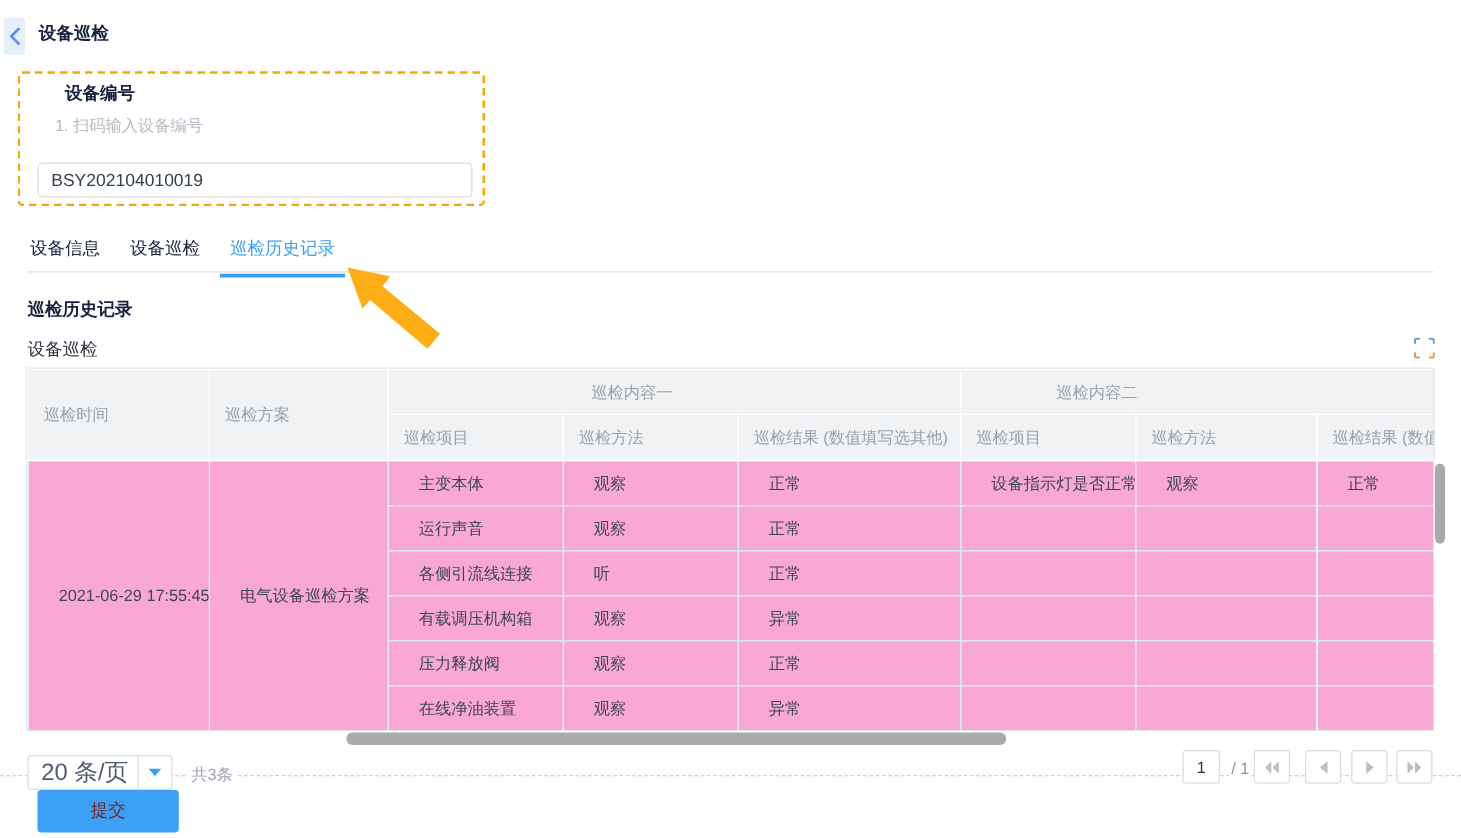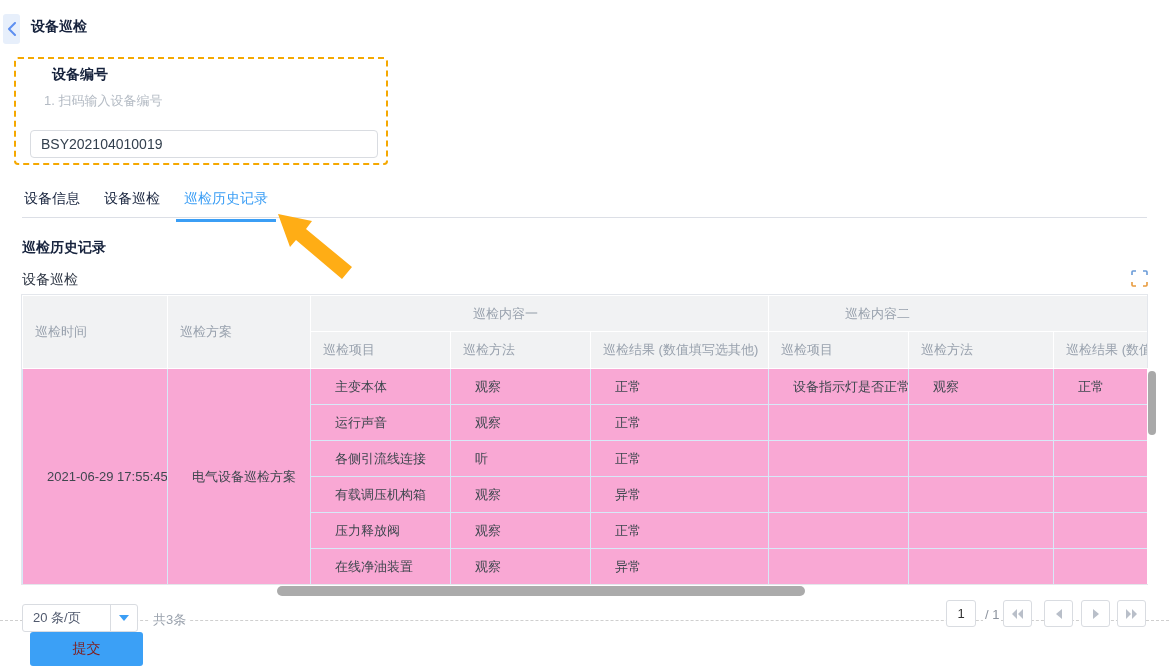--- a/index.html
+++ b/index.html
@@ -49,21 +49,21 @@
 
   
   .v-scroll-track { position:absolute; left:1125px; top:73px; width:10px; height:216px; background:#fff; }
   .v-scroll-thumb { position:absolute; left:1px; top:3px; width:8px; height:64px; background:#a9a9a9; border-radius:4px; cursor:pointer; }
   .h-scroll-track { position:absolute; left:0; top:290px; width:1125px; height:12px; background:#fff; }
   .h-scroll-thumb { position:absolute; left:255px; top:1px; width:528px; height:10px; background:#ababab; border-radius:5px; cursor:pointer; }
 
   
   .dashed-line { position:absolute; left:0; top:620px; width:1169px; border-top:1px dashed #cfcfcf; z-index:1; }
   .page-size-select { position:absolute; left:22px; top:604px; width:116px; height:28px; border:1px solid #d9dce1; border-radius:3px; background:#fff; display:flex; align-items:center; cursor:pointer; z-index:2; }
-  .page-size-label { flex:1; padding-left:10px; font-size:13px; color:#515a6e; }
+  .page-size-label { flex:1; padding-left:10px; font-size:19px; color:#515a6e; }
   .page-size-arrow-box { width:27px; height:100%; border-left:1px solid #d9dce1; display:flex; align-items:center; justify-content:center; }
   .caret-down { width:0; height:0; border-left:5px solid transparent; border-right:5px solid transparent; border-top:6px solid #3b9ef5; }
   .total-text { position:absolute; left:150px; top:611px; font-size:13px; color:#9aa2ad; z-index:2; background:#fff; padding:0 3px; }
   .page-input { position:absolute; left:946px; top:600px; width:30px; height:27px; border:1px solid #d9dce1; border-radius:3px; text-align:center; font-size:13px; color:#333; outline:none; font-family:inherit; z-index:2; background:#fff; }
   .page-total { position:absolute; left:983px; top:607px; font-size:13px; color:#8c939e; z-index:2; background:#fff; padding:0 2px; }
   .pager-btn { position:absolute; top:600px; width:29px; height:27px; border:1px solid #d9dce1; border-radius:3px; background:#fff; display:flex; align-items:center; justify-content:center; cursor:pointer; z-index:2; }
   .pb-first { left:1003px; } .pb-prev { left:1044px; } .pb-next { left:1081px; } .pb-last { left:1117px; }
 
   
   .submit-btn { position:absolute; left:30px; top:632px; width:113px; height:34px; background:#3ba0f6; border:none; border-radius:3px; color:#7f1d1d; font-size:14px; cursor:pointer; font-family:inherit; z-index:2; }

